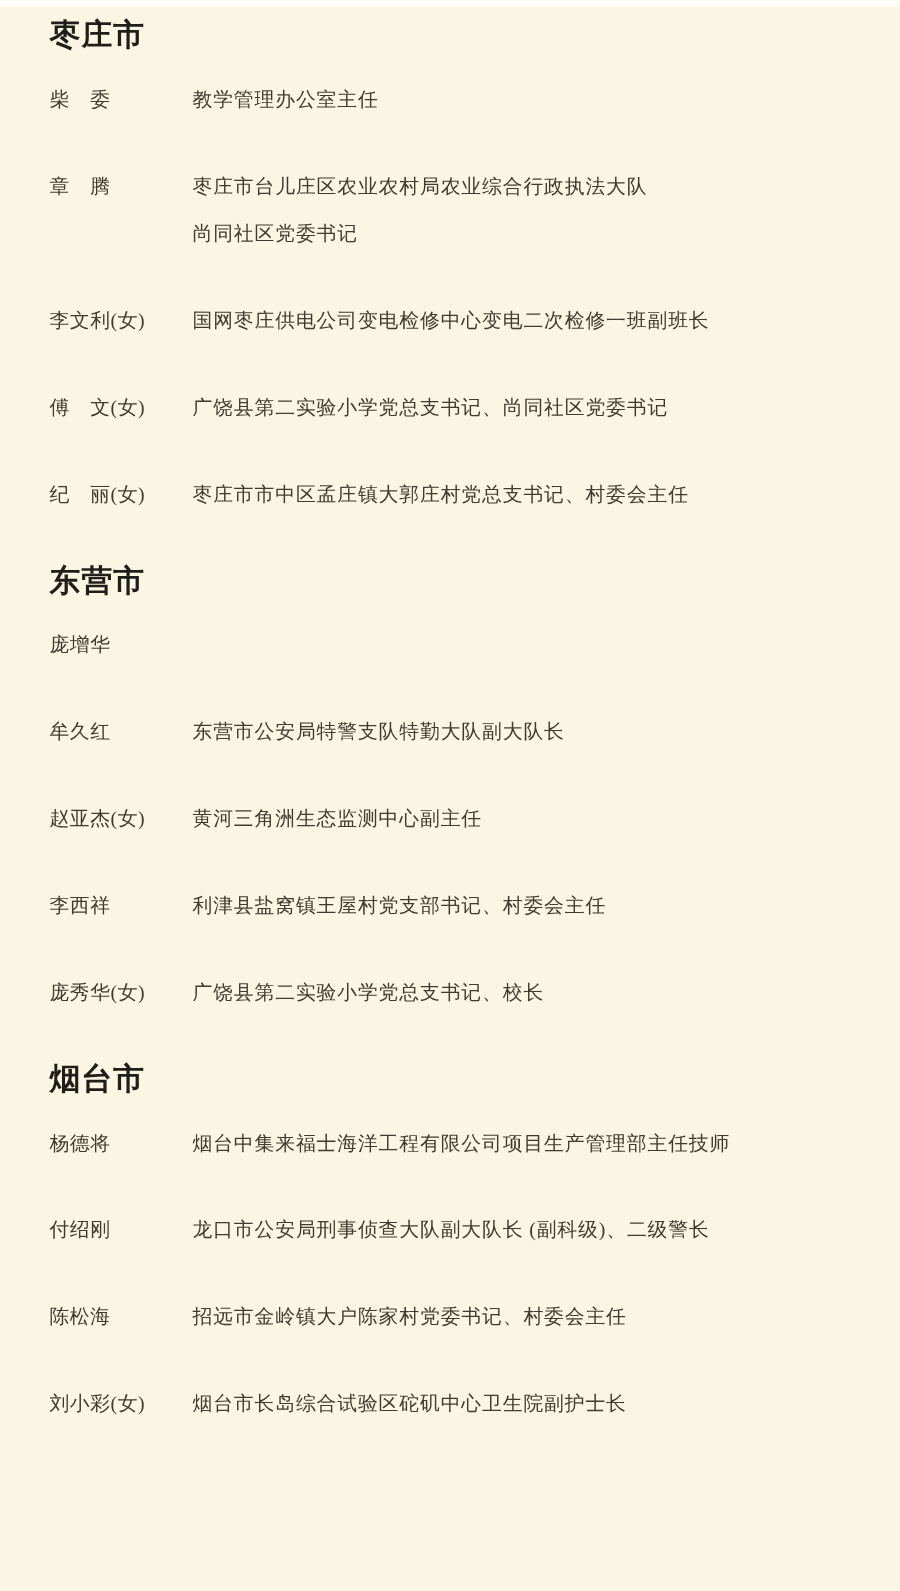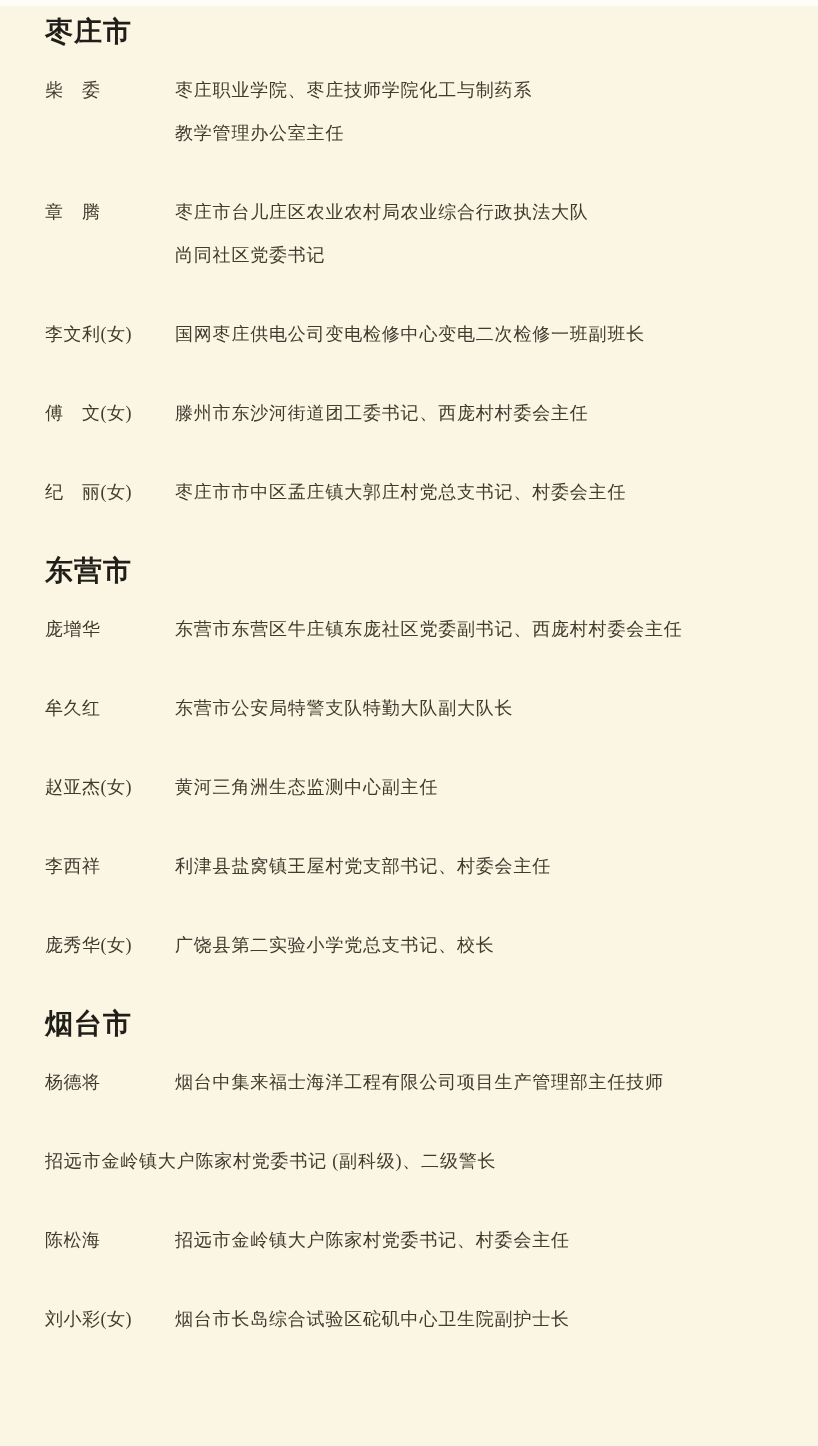--- a/index.html
+++ b/index.html
@@ -57,21 +57,20 @@
 <div class="top-strip"></div>
 
 <div class="page">
 
   <div class="section">
     <div class="section-title">枣庄市</div>
 
     <div class="entry">
       <div class="entry-name">柴　委</div>
       <div class="entry-desc">
-        <div>枣庄职业学院、枣庄技师学院化工与制药系</div>
         <div>教学管理办公室主任</div>
       </div>
     </div>
 
     <div class="entry">
       <div class="entry-name">章　腾</div>
       <div class="entry-desc">
         <div>枣庄市台儿庄区农业农村局农业综合行政执法大队</div>
         <div>尚同社区党委书记</div>
       </div>
@@ -80,40 +79,37 @@
     <div class="entry">
       <div class="entry-name">李文利(女)</div>
       <div class="entry-desc">
         <div>国网枣庄供电公司变电检修中心变电二次检修一班副班长</div>
       </div>
     </div>
 
     <div class="entry">
       <div class="entry-name">傅　文(女)</div>
       <div class="entry-desc">
-        <div>滕州市东沙河街道团工委书记、西庞村村委会主任</div>
+        <div>广饶县第二实验小学党总支书记、尚同社区党委书记</div>
       </div>
     </div>
 
     <div class="entry">
       <div class="entry-name">纪　丽(女)</div>
       <div class="entry-desc">
         <div>枣庄市市中区孟庄镇大郭庄村党总支书记、村委会主任</div>
       </div>
     </div>
   </div>
 
   <div class="section">
     <div class="section-title">东营市</div>
 
     <div class="entry">
       <div class="entry-name">庞增华</div>
-      <div class="entry-desc">
-        <div>东营市东营区牛庄镇东庞社区党委副书记、西庞村村委会主任</div>
-      </div>
     </div>
 
     <div class="entry">
       <div class="entry-name">牟久红</div>
       <div class="entry-desc">
         <div>东营市公安局特警支队特勤大队副大队长</div>
       </div>
     </div>
 
     <div class="entry">
@@ -142,22 +138,23 @@
     <div class="section-title">烟台市</div>
 
     <div class="entry">
       <div class="entry-name">杨德将</div>
       <div class="entry-desc">
         <div>烟台中集来福士海洋工程有限公司项目生产管理部主任技师</div>
       </div>
     </div>
 
     <div class="entry">
+      <div class="entry-name">付绍刚</div>
       <div class="entry-desc">
-        <div>招远市金岭镇大户陈家村党委书记 (副科级)、二级警长</div>
+        <div>龙口市公安局刑事侦查大队副大队长 (副科级)、二级警长</div>
       </div>
     </div>
 
     <div class="entry">
       <div class="entry-name">陈松海</div>
       <div class="entry-desc">
         <div>招远市金岭镇大户陈家村党委书记、村委会主任</div>
       </div>
     </div>
 

